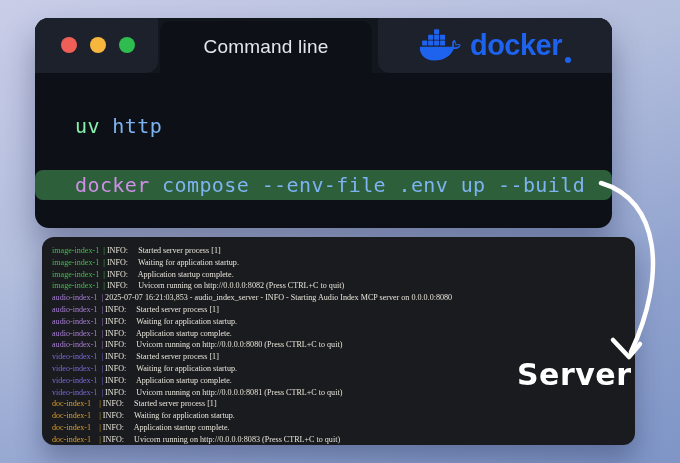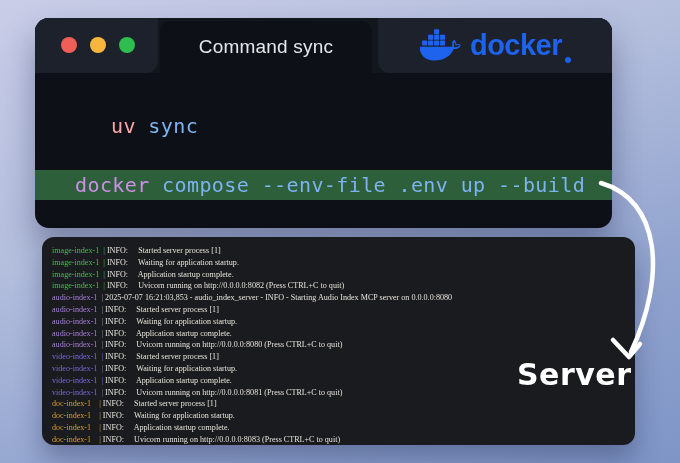--- a/index.html
+++ b/index.html
@@ -32,21 +32,21 @@
   .brand-dot{width:6px;height:6px;border-radius:50%;background:#1d63ed;align-self:flex-end;margin:0 0 10px -4px;}
 
   
   .term-body{position:absolute;left:0;top:55px;right:0;bottom:0;border-radius:0 0 14px 14px;overflow:hidden;}
   .cmd-line{
     font-family:"DejaVu Sans Mono","Liberation Mono",monospace;
     font-size:20px;line-height:22px;letter-spacing:.4px;
     padding-left:40px;white-space:pre;
   }
   .cmd-line.plain{margin-top:42px;}
-  .cmd-line.highlighted{margin-top:33px;padding-top:4px;padding-bottom:4px;}
+  .cmd-line.highlighted{margin-top:33px;padding-top:4px;padding-bottom:4px;border-radius:8px;}
 
   
   .logs{
     position:absolute;left:42px;top:237px;width:593px;height:208px;
     background:#1a1b1e;border-radius:12px;
     box-shadow:0 14px 26px rgba(25,35,75,.35);
     padding:8px 0 0 10px;box-sizing:border-box;overflow:hidden;
     font-family:Liberation Serif, serif;
     font-size:8.1px;line-height:11.8px;color:#e7e4db;white-space:pre;
   }
@@ -68,42 +68,42 @@
   <div class="terminal">
     <div class="titlebar">
       <div class="panel left">
         <div class="lights" id="lights">
             <span class="light" style="background: rgb(240, 95, 87);"></span>
             <span class="light" style="background: rgb(246, 183, 60);"></span>
             <span class="light" style="background: rgb(46, 189, 78);"></span>
           </div>
       </div>
       <div class="tab">
-        <span>Command sync</span>
+        <span>Command line</span>
       </div>
       <div class="panel right">
         <svg width="44" height="34" viewBox="0 0 56 42">
           <g fill="#1d63ed">
             <rect x="4" y="14" width="6.4" height="6.4" rx="0.8"></rect>
             <rect x="11.6" y="14" width="6.4" height="6.4" rx="0.8"></rect>
             <rect x="19.2" y="14" width="6.4" height="6.4" rx="0.8"></rect>
             <rect x="26.8" y="14" width="6.4" height="6.4" rx="0.8"></rect>
             <rect x="11.6" y="6.8" width="6.4" height="6.4" rx="0.8"></rect>
             <rect x="19.2" y="6.8" width="6.4" height="6.4" rx="0.8"></rect>
             <rect x="26.8" y="6.8" width="6.4" height="6.4" rx="0.8"></rect>
             <rect x="19.2" y="-0.4" width="6.4" height="6.4" rx="0.8"></rect>
             <path d="M45.5 13.5 c-2.2 0 -3.4 1.8 -3.2 4 l0 4.5 -40.3 0 c-0.6 0 -1 0.5 -1 1.1 0 8.6 6.5 16.4 18.6 16.4 12.5 0 20.8 -5.7 24.6 -14.6 2.8 0.2 6.8 -0.4 8.6 -4.2 0.3 -0.6 0.2 -1.1 -0.4 -1.5 -1.3 -0.8 -3.3 -1 -5 -0.5 -0.3 -2.7 -1.4 -4.5 -1.9 -5.2z M45 16 c1 1.2 1.6 3 1.4 4.6 1.6 -0.9 3.6 -0.9 4.9 -0.4 -1.5 2.3 -4.3 2.8 -6.6 2.4 -0.4 -2.4 -0.3 -4.8 0.3 -6.6z"></path>
           </g>
         </svg>
         <span class="brand-text">docker</span>
         <span class="brand-dot"></span>
       </div>
     </div>
     <div class="term-body" id="commands">
-        <div class="cmd-line plain"><span style="color: #fca5a5; margin-left: 36px;">uv</span><span style="color: rgb(126, 179, 242);"> sync</span></div>
+        <div class="cmd-line plain"><span style="color: #86efac;">uv</span><span style="color: rgb(126, 179, 242);"> http</span></div>
         <div class="cmd-line highlighted" style="background: rgb(44, 95, 58);"><span style="color: rgb(207, 143, 232);">docker</span><span style="color: rgb(126, 179, 242);"> compose --env-file .env up --build</span></div>
       </div>
   </div>
 
   <div class="logs" id="logs"><div class="log-line"><span style="color: rgb(68, 189, 79);">image-index-1  | </span><span>INFO:     Started server process [1]</span></div><div class="log-line"><span style="color: rgb(68, 189, 79);">image-index-1  | </span><span>INFO:     Waiting for application startup.</span></div><div class="log-line"><span style="color: rgb(68, 189, 79);">image-index-1  | </span><span>INFO:     Application startup complete.</span></div><div class="log-line"><span style="color: rgb(68, 189, 79);">image-index-1  | </span><span>INFO:     Uvicorn running on http://0.0.0.0:8082 (Press CTRL+C to quit)</span></div><div class="log-line"><span style="color: rgb(168, 127, 214);">audio-index-1  | </span><span>2025-07-07 16:21:03,853 - audio_index_server - INFO - Starting Audio Index MCP server on 0.0.0.0:8080</span></div><div class="log-line"><span style="color: rgb(168, 127, 214);">audio-index-1  | </span><span>INFO:     Started server process [1]</span></div><div class="log-line"><span style="color: rgb(168, 127, 214);">audio-index-1  | </span><span>INFO:     Waiting for application startup.</span></div><div class="log-line"><span style="color: rgb(168, 127, 214);">audio-index-1  | </span><span>INFO:     Application startup complete.</span></div><div class="log-line"><span style="color: rgb(168, 127, 214);">audio-index-1  | </span><span>INFO:     Uvicorn running on http://0.0.0.0:8080 (Press CTRL+C to quit)</span></div><div class="log-line"><span style="color: rgb(123, 104, 217);">video-index-1  | </span><span>INFO:     Started server process [1]</span></div><div class="log-line"><span style="color: rgb(123, 104, 217);">video-index-1  | </span><span>INFO:     Waiting for application startup.</span></div><div class="log-line"><span style="color: rgb(123, 104, 217);">video-index-1  | </span><span>INFO:     Application startup complete.</span></div><div class="log-line"><span style="color: rgb(123, 104, 217);">video-index-1  | </span><span>INFO:     Uvicorn running on http://0.0.0.0:8081 (Press CTRL+C to quit)</span></div><div class="log-line"><span style="color: rgb(215, 158, 46);">doc-index-1    | </span><span>INFO:     Started server process [1]</span></div><div class="log-line"><span style="color: rgb(215, 158, 46);">doc-index-1    | </span><span>INFO:     Waiting for application startup.</span></div><div class="log-line"><span style="color: rgb(215, 158, 46);">doc-index-1    | </span><span>INFO:     Application startup complete.</span></div><div class="log-line"><span style="color: rgb(215, 158, 46);">doc-index-1    | </span><span>INFO:     Uvicorn running on http://0.0.0.0:8083 (Press CTRL+C to quit)</span></div></div>
 
   <div class="annotation">
     <div>Server</div>
   </div>
 

